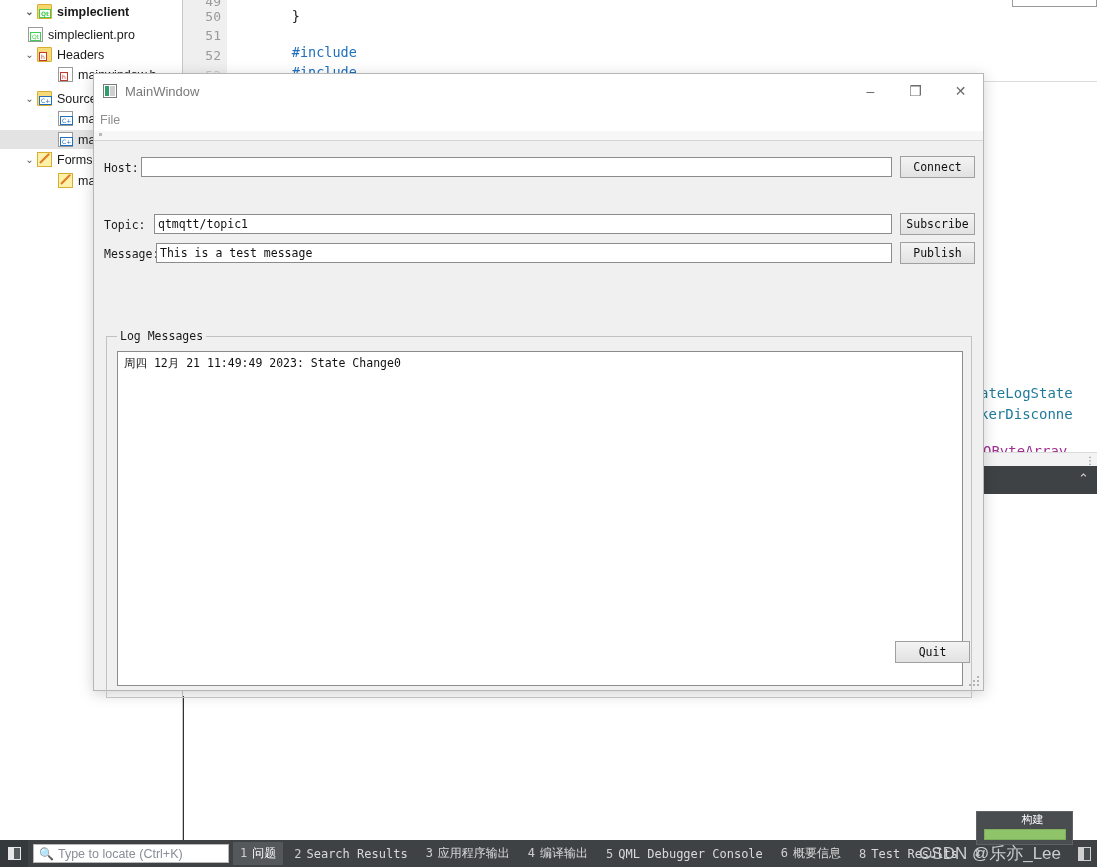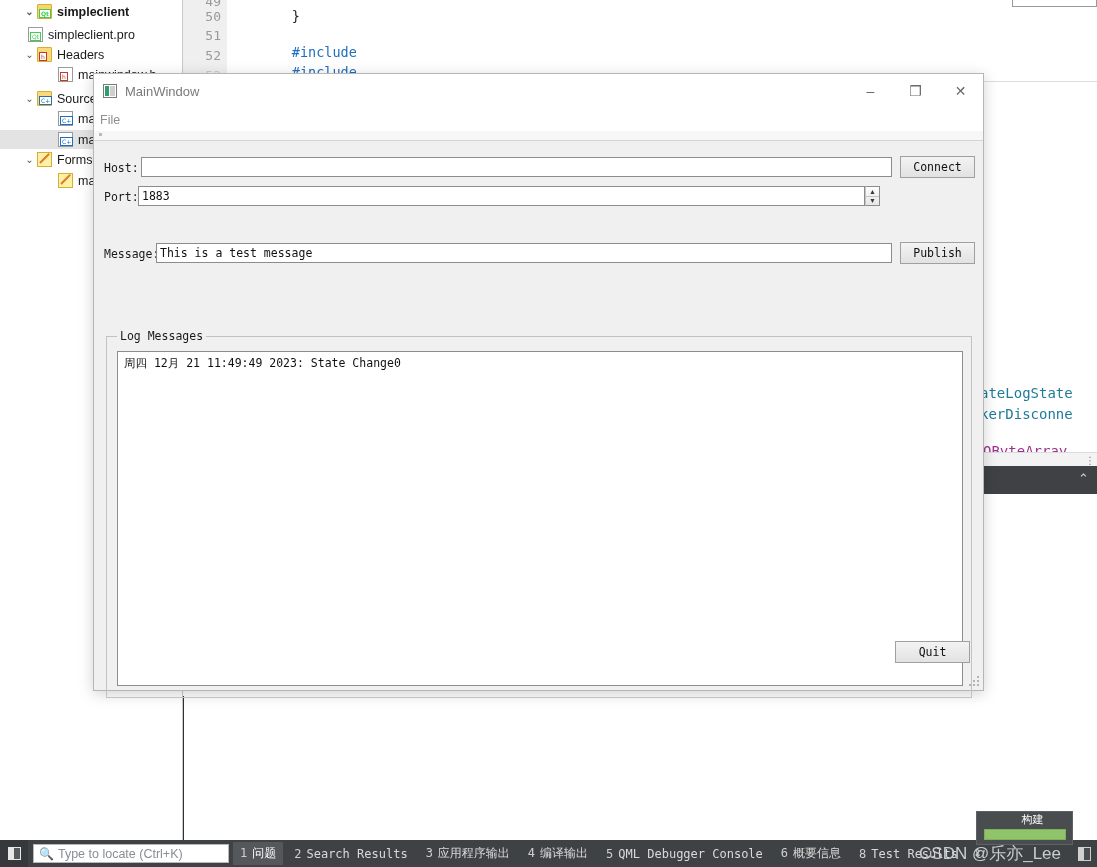--- a/index.html
+++ b/index.html
@@ -442,29 +442,26 @@
   </div>
 
   <div id="mw-body">
 
     <div class="row" style="top:16px">
       <span class="fld-label" style="left:10px;top:4px">Host:</span>
       <span class="txtinput" style="left:47px;top:0;width:751px"></span>
       <span class="pbtn" style="left:806px;top:-1px">Connect</span>
     </div>
 
-    <div class="row" style="top:45px">
-      <span class="fld-label" style="left:10px;top:4px">Port:</span>
-      <span class="txtinput" style="left:44px;top:0;width:727px">1883</span>
-      <span class="spinbtns" style="left:771px">
-        <div>▲</div>
-        <div>▼</div>
-      </span>
-    </div>
-
+
+    <div class="row" style="top:73px">
+      <span class="fld-label" style="left:10px;top:4px">Topic:</span>
+      <span class="txtinput" style="left:60px;top:0;width:738px">qtmqtt/topic1</span>
+      <span class="pbtn" style="left:806px;top:-1px">Subscribe</span>
+    </div>
 
     <div class="row" style="top:102px">
       <span class="fld-label" style="left:10px;top:4px">Message:</span>
       <span class="txtinput" style="left:62px;top:0;width:736px">This is a test message</span>
       <span class="pbtn" style="left:806px;top:-1px">Publish</span>
     </div>
 
     <div id="logs-group">
       <span id="logs-legend">Log Messages</span>
       <div id="logs-text">

